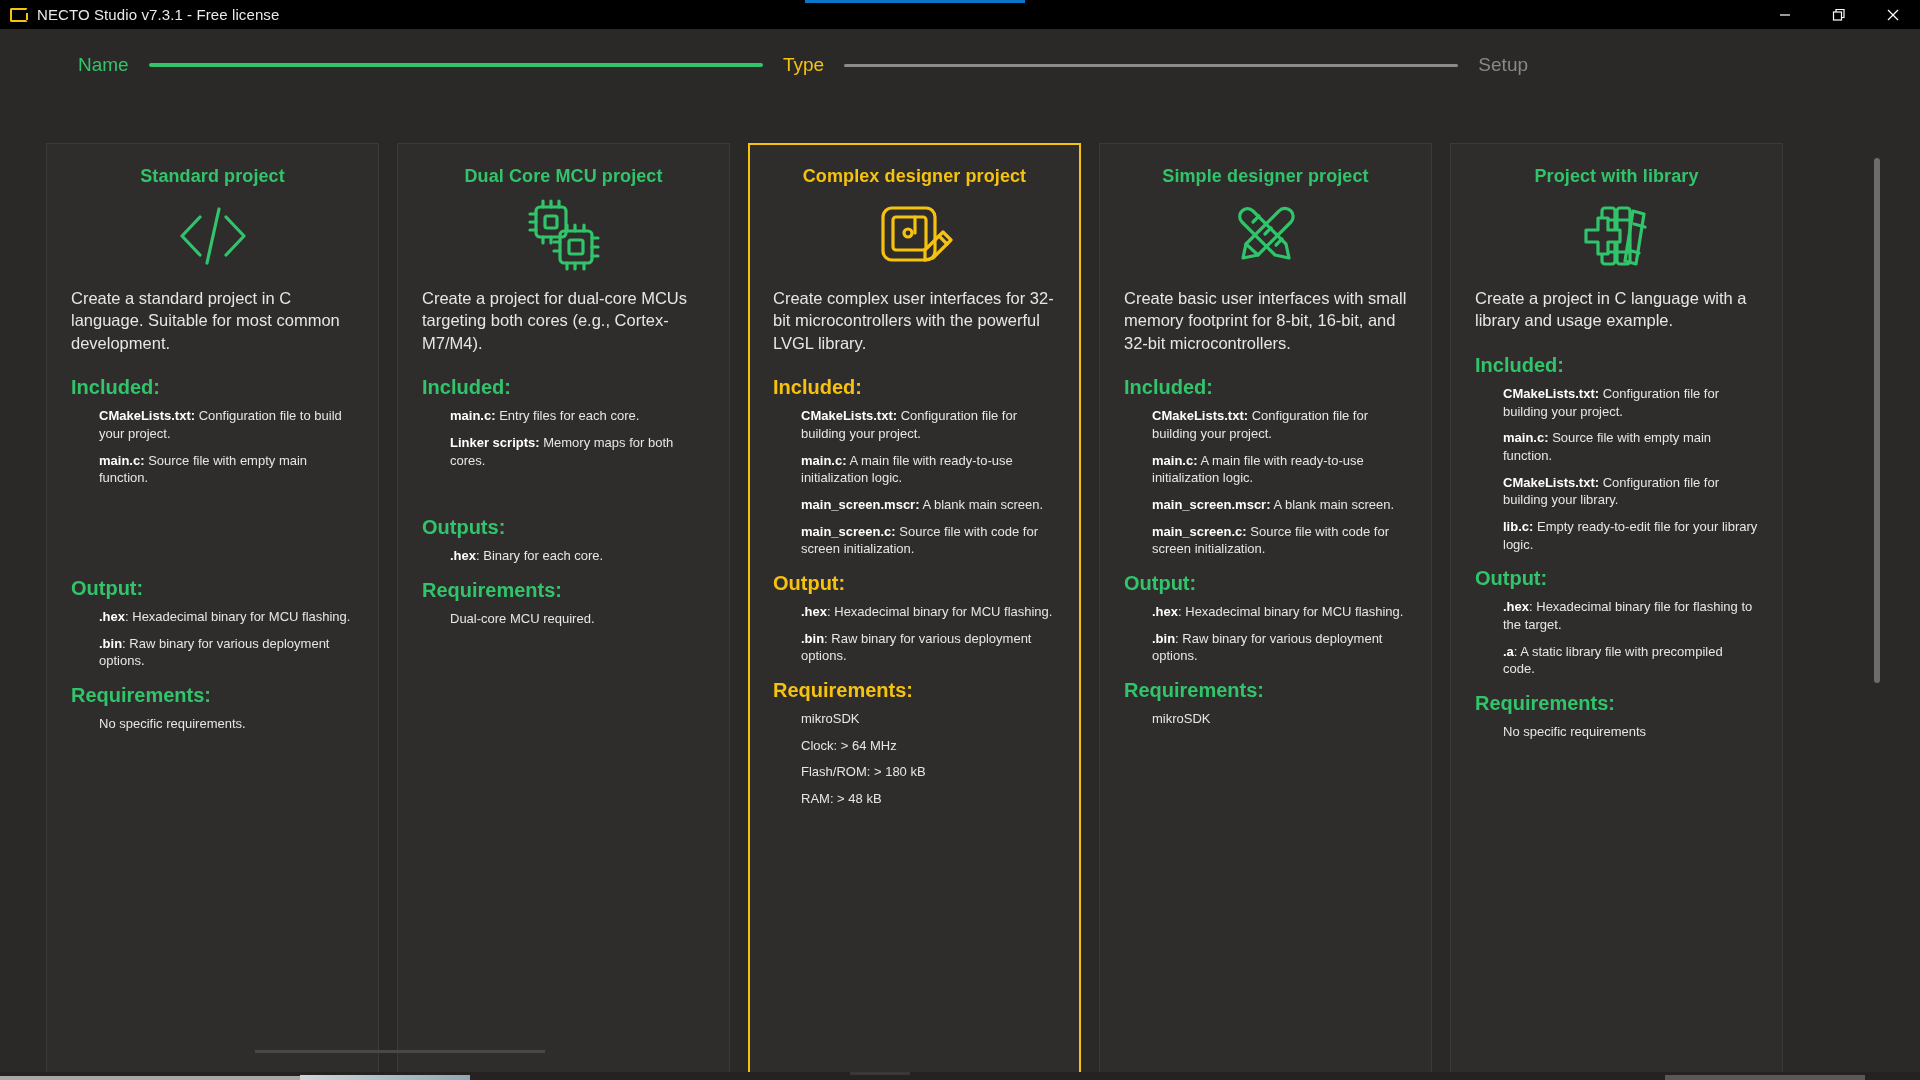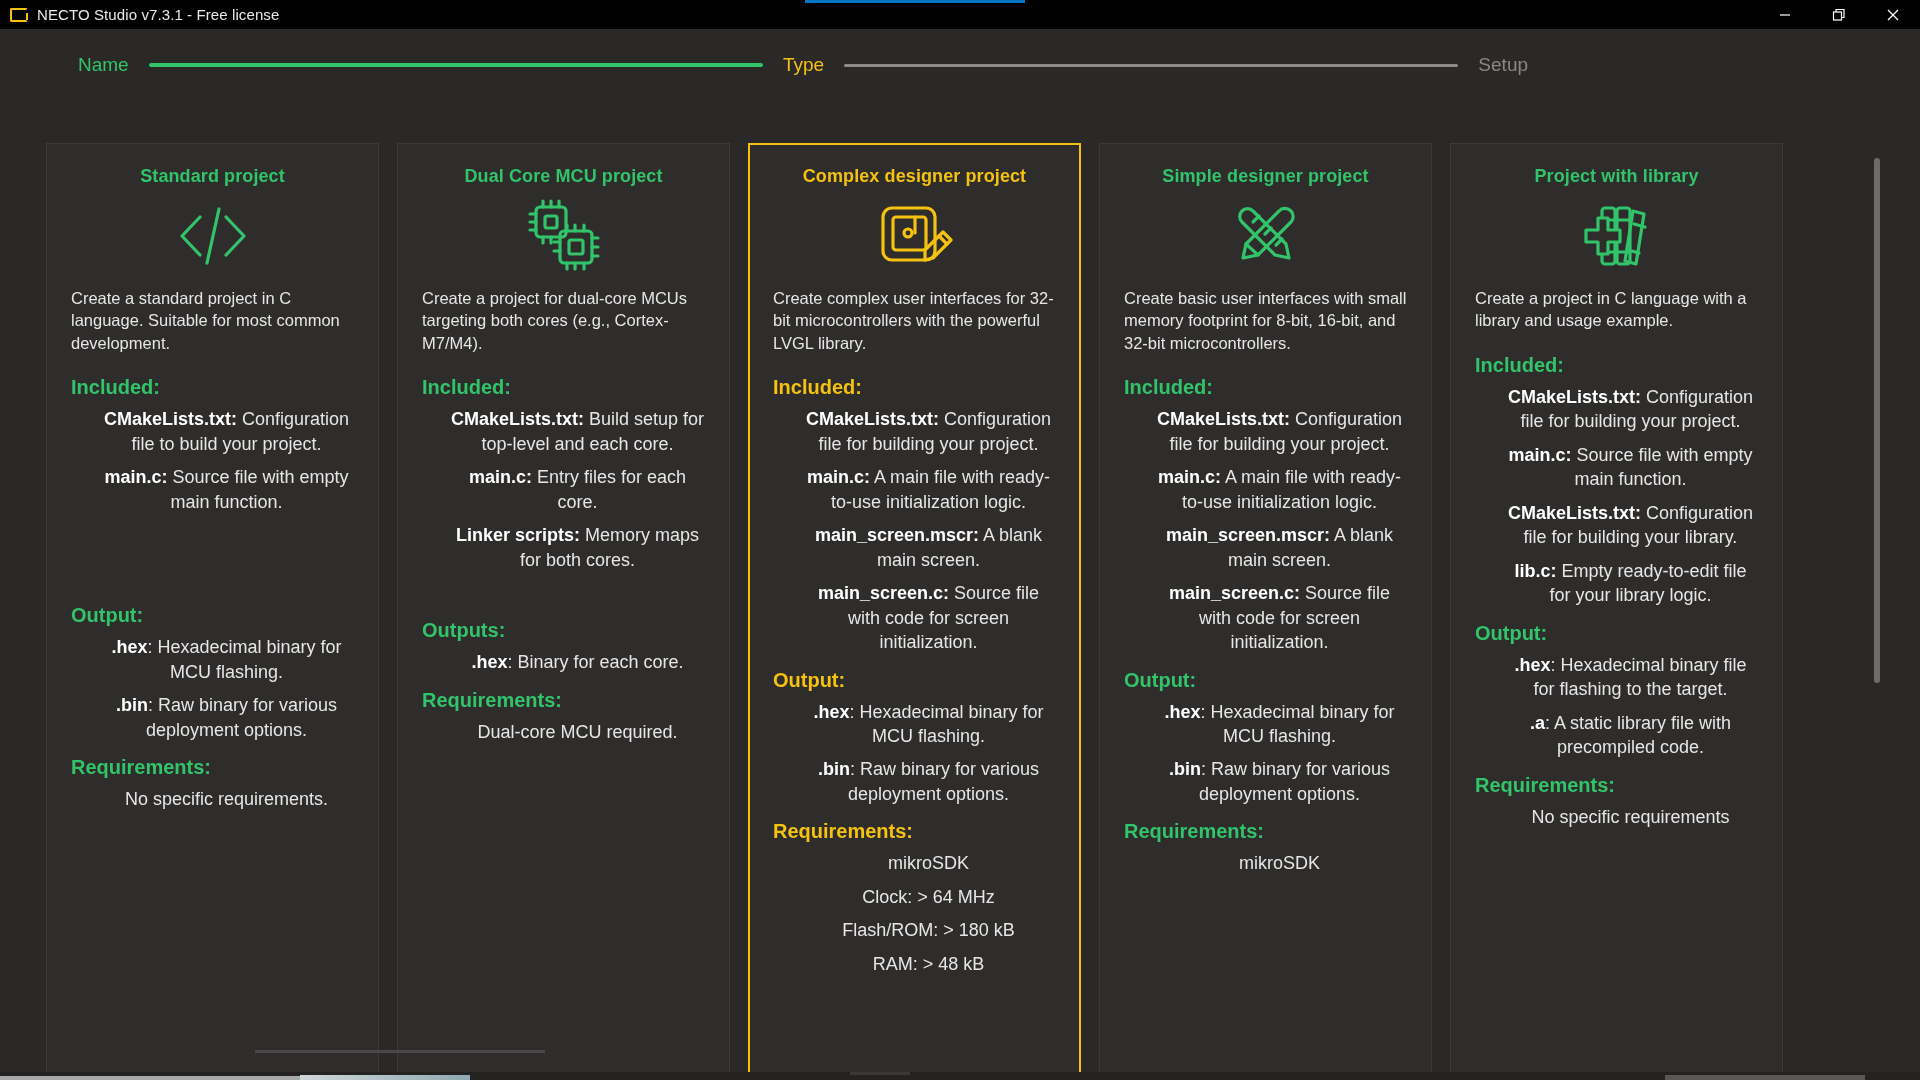--- a/index.html
+++ b/index.html
@@ -107,21 +107,21 @@
   .card-desc {
     color: #e6e6e6; font-size: 16.5px; line-height: 1.36;
     margin-bottom: 22px;
   }
   .sec-head {
     color: #31c46a; font-size: 20px; font-weight: bold; margin-bottom: 8px;
   }
   .card.selected .sec-head { color: #f5c211; }
   .sec-items { margin-left: 28px; margin-bottom: 14px; }
   .sec-item {
-    color: #e6e6e6; font-size: 18px; line-height: 1.36; margin-bottom: 9px; text-align: center;
+    color: #e6e6e6; font-size: 13px; line-height: 1.36; margin-bottom: 9px;
   }
   .sec-item b { font-weight: bold; color: #ffffff; }
   .spacer-block { }
 
   
   #scrollbar-track {
     position: absolute; right: 40px; top: 150px; width: 6px; height: 790px;
   }
   #scrollbar-thumb {
     position: absolute; left: 0; top: 8px; width: 6px; height: 525px;
@@ -231,21 +231,20 @@
             <line x1="43" y1="66" x2="43" y2="72" stroke="#31c46a" fill="none" stroke-width="3.2" stroke-linecap="round" stroke-linejoin="round"></line>
             <line x1="51" y1="66" x2="51" y2="72" stroke="#31c46a" fill="none" stroke-width="3.2" stroke-linecap="round" stroke-linejoin="round"></line>
             <line x1="60" y1="66" x2="60" y2="72" stroke="#31c46a" fill="none" stroke-width="3.2" stroke-linecap="round" stroke-linejoin="round"></line>
             <line x1="30" y1="45" x2="36" y2="45" stroke="#31c46a" fill="none" stroke-width="3.2" stroke-linecap="round" stroke-linejoin="round"></line>
             <line x1="30" y1="54" x2="36" y2="54" stroke="#31c46a" fill="none" stroke-width="3.2" stroke-linecap="round" stroke-linejoin="round"></line>
           </svg>
         </div>
         <div class="card-desc">Create a project for dual-core MCUs targeting both cores (e.g., Cortex-M7/M4).</div>
         <div class="sec-head">Included:</div>
         <div class="sec-items">
-          <div class="sec-item"><b>CMakeLists.txt:</b><span> Build setup for top-level and each core.</span></div>
           <div class="sec-item"><b>main.c:</b><span> Entry files for each core.</span></div>
           <div class="sec-item"><b>Linker scripts:</b><span> Memory maps for both cores.</span></div>
         </div>
         <div class="spacer-block" style="height: 33px;"></div>
         <div class="sec-head">Outputs:</div>
         <div class="sec-items">
           <div class="sec-item"><b>.hex</b><span>: Binary for each core.</span></div>
         </div>
         <div class="sec-head">Requirements:</div>
         <div class="sec-items">

